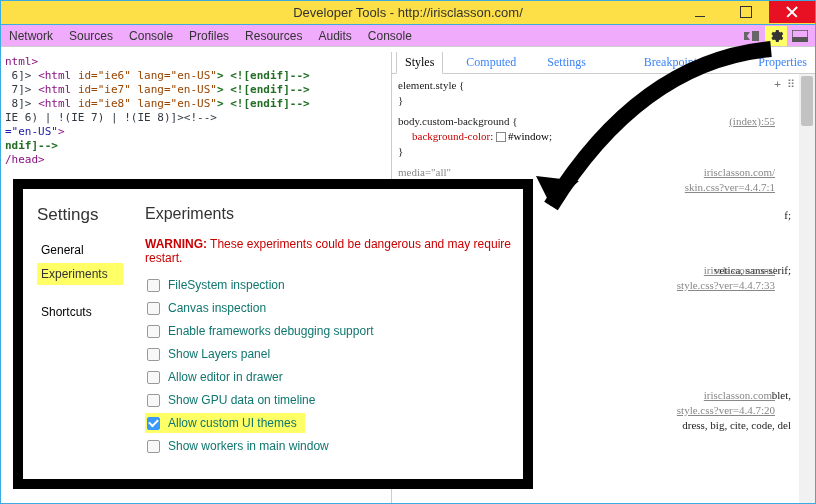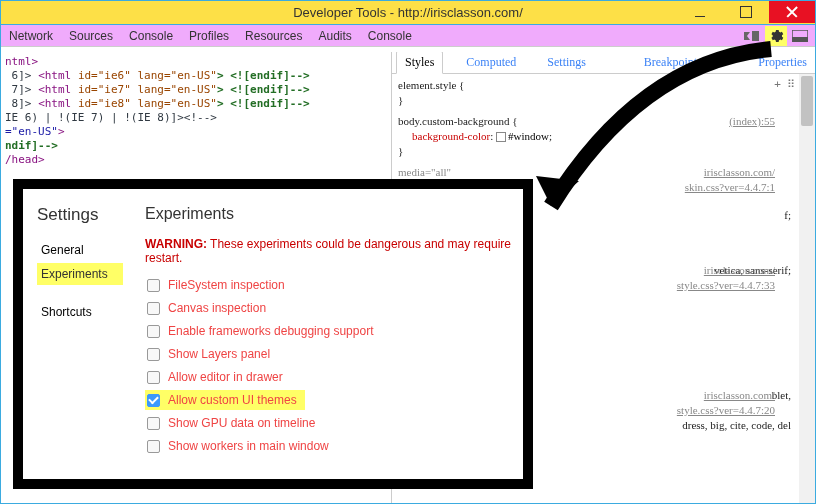--- a/index.html
+++ b/index.html
@@ -96,21 +96,21 @@
     display:flex;
   }
   .overlay-side { width:110px; padding:16px 10px 0 14px; }
   .overlay-side h1 { font-size:17px; font-weight:400; color:#333; margin-bottom:14px;}
   .overlay-side .nav-item { font-size:12px; color:#000000; padding:4px 4px; margin-bottom:2px;}
   .overlay-side .nav-item.active { background:#ffff66; color:#333;}
   .overlay-content { flex:1; padding:16px 10px 0 12px;}
   .overlay-content h2 { font-size:16px; font-weight:400; color:#333; margin-bottom:14px;}
   .warn { color:#c80000; font-size:12px; margin-bottom:10px;}
   .warn b { font-weight:bold;margin-top:13px;}
-  .chk-row { display:flex; align-items:center; gap:8px; font-size:12px; color:#ef4444; padding:3px 2px; margin-bottom:3px;}
+  .chk-row { display:flex; align-items:center; gap:8px; font-size:12px; color:#0f766e; padding:3px 2px; margin-bottom:3px;}
   .chk { width:13px; height:13px; border:1px solid #999; border-radius:2px; background:#f8f8f8; display:inline-flex; align-items:center; justify-content:center;}
   .chk.checked { background:#3b99fc; border-color:#3b99fc;}
   .chk.checked::after{ content:""; width:7px; height:4px; border-left:2px solid #fff; border-bottom:2px solid #fff; transform:rotate(-45deg); position:relative; top:-1px;}
   .chk-row.hl { background:#ffff66; display:inline-flex; padding:3px 8px 3px 2px;}
 
   
   .arrow-svg { position:absolute; left:440px; top:30px; width:360px; height:220px; z-index:60; pointer-events:none;}
 </style>
 </head>
 <body>
@@ -236,26 +236,26 @@
           <span>Canvas inspection</span>
         </div><div class="chk-row">
           <span class="chk"></span>
           <span>Enable frameworks debugging support</span>
         </div><div class="chk-row">
           <span class="chk"></span>
           <span>Show Layers panel</span>
         </div><div class="chk-row">
           <span class="chk"></span>
           <span>Allow editor in drawer</span>
+        </div><div class="chk-row">
+          <span class="chk"></span>
+          <span>Show GPU data on timeline</span>
         </div><div class="chk-row hl">
           <span class="chk checked"></span>
           <span>Allow custom UI themes</span>
-        </div><div class="chk-row">
-          <span class="chk"></span>
-          <span>Show GPU data on timeline</span>
         </div><div class="chk-row">
           <span class="chk"></span>
           <span>Show workers in main window</span>
         </div></div>
   </div>
 </div>
 
 <svg class="arrow-svg" viewBox="0 0 360 220">
   <path d="M 330 18 Q 200 30 110 175" stroke="#000" stroke-width="16" fill="none"></path>
   <polygon points="110,175 138,150 95,145" fill="#000"></polygon>

